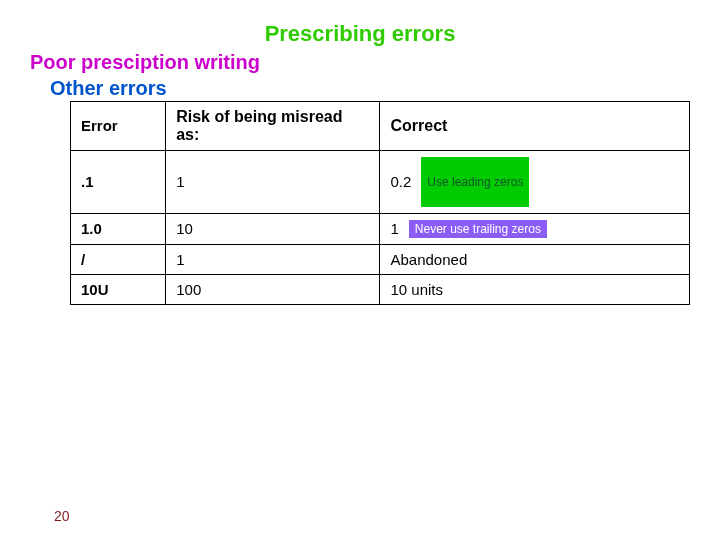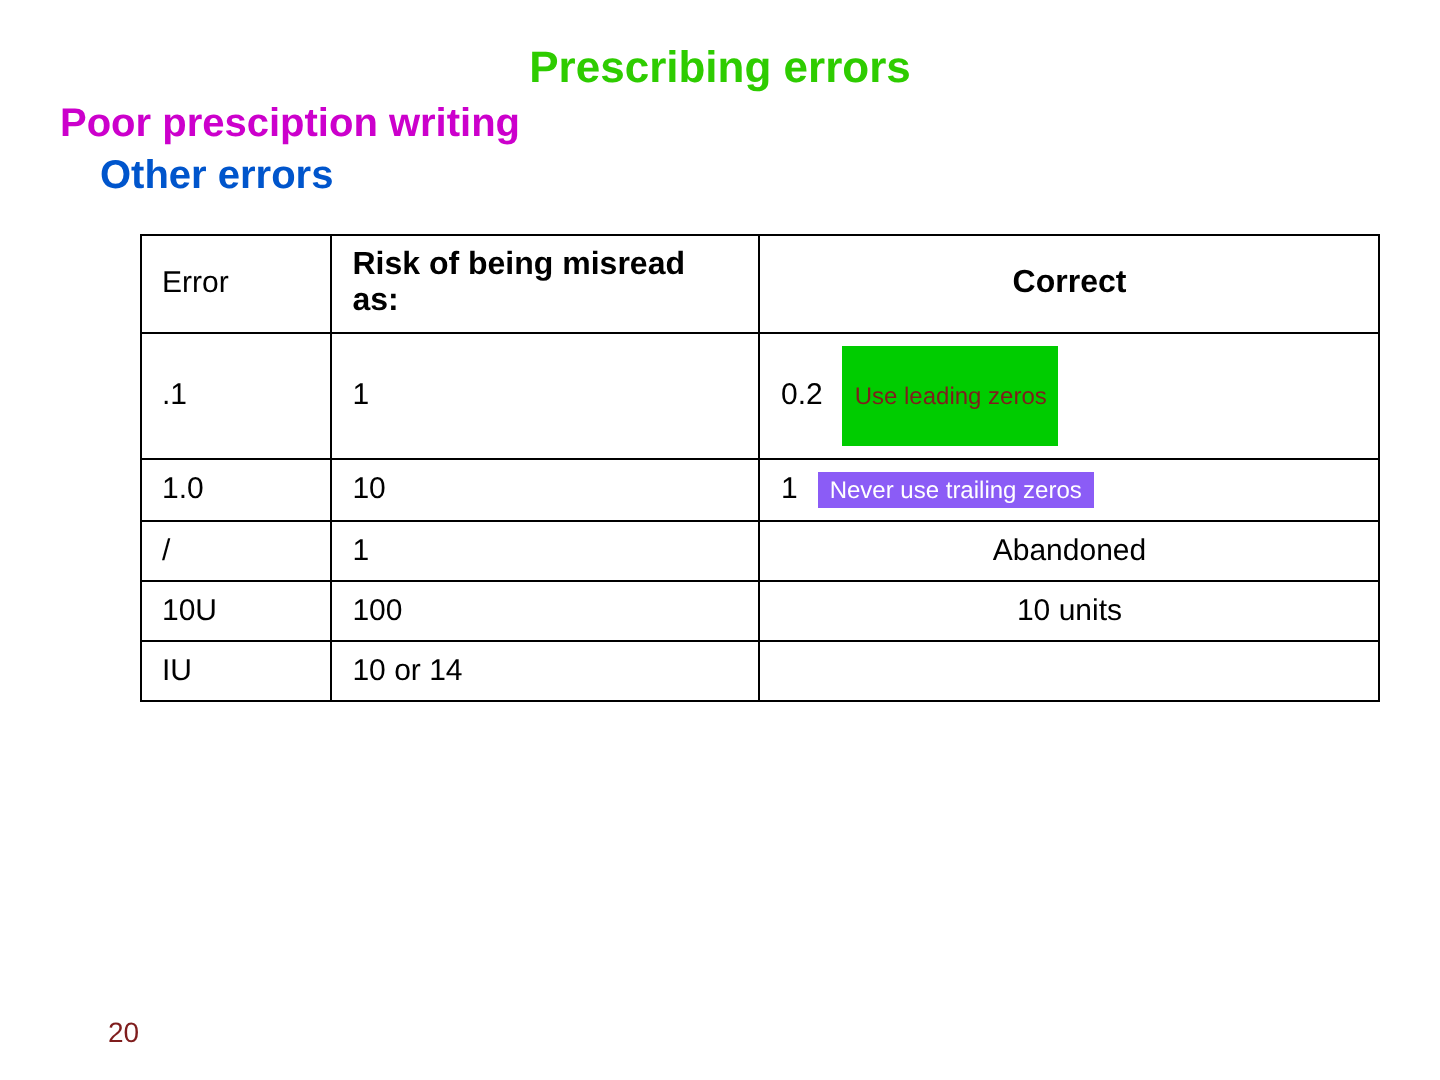--- a/index.html
+++ b/index.html
@@ -31,69 +31,68 @@
       color: #cc00cc;
       line-height: 1.3;
     }
 
     .title-other {
       font-size: 20px;
       font-weight: bold;
       color: #0055cc;
       line-height: 1.3;
       margin-left: 20px;
-      margin-bottom: 16px;
+      margin-bottom: 0;
     }
 
     table {
       border-collapse: collapse;
       margin-left: 40px;
       width: 620px;
     }
 
     td, th {
       border: 1px solid #000;
       padding: 6px 10px;
       font-size: 15px;
       vertical-align: middle;
     }
 
     .col-error {
       width: 80px;
-      font-weight: normal;
+      font-weight: bold;
     }
 
     .col-risk {
       width: 180px;
     }
 
     .col-correct {
       width: 260px;
-      text-align: center;
     }
 
     .header-risk {
       font-weight: bold;
       font-size: 16px;
     }
 
     .header-correct {
       font-weight: bold;
       font-size: 16px;
     }
 
     .correct-cell {
       display: flex;
       align-items: center;
       gap: 10px;
     }
 
     .note-green {
       background-color: #00cc00;
-      color: #7f1d1d;
+      color: #14532d;
       font-size: 12px;
       padding: 18px 6px;
       white-space: nowrap;
     }
 
     .note-red {
       background-color: #8b5cf6;
       color: #fff;
       font-size: 12px;
       padding: 2px 6px;
@@ -150,23 +149,18 @@
         <tr>
           <td class="col-error">/</td>
           <td class="col-risk">1</td>
           <td class="col-correct">Abandoned</td>
         </tr>
         <tr>
           <td class="col-error">10U</td>
           <td class="col-risk">100</td>
           <td class="col-correct">10 units</td>
         </tr>
-        <tr>
-          <td class="col-error">IU</td>
-          <td class="col-risk">10 or 14</td>
-          <td class="col-correct"></td>
-        </tr>
       </tbody>
   </table>
 
 </div>
 
 <div class="page-number">20</div>
 
 </body></html>

